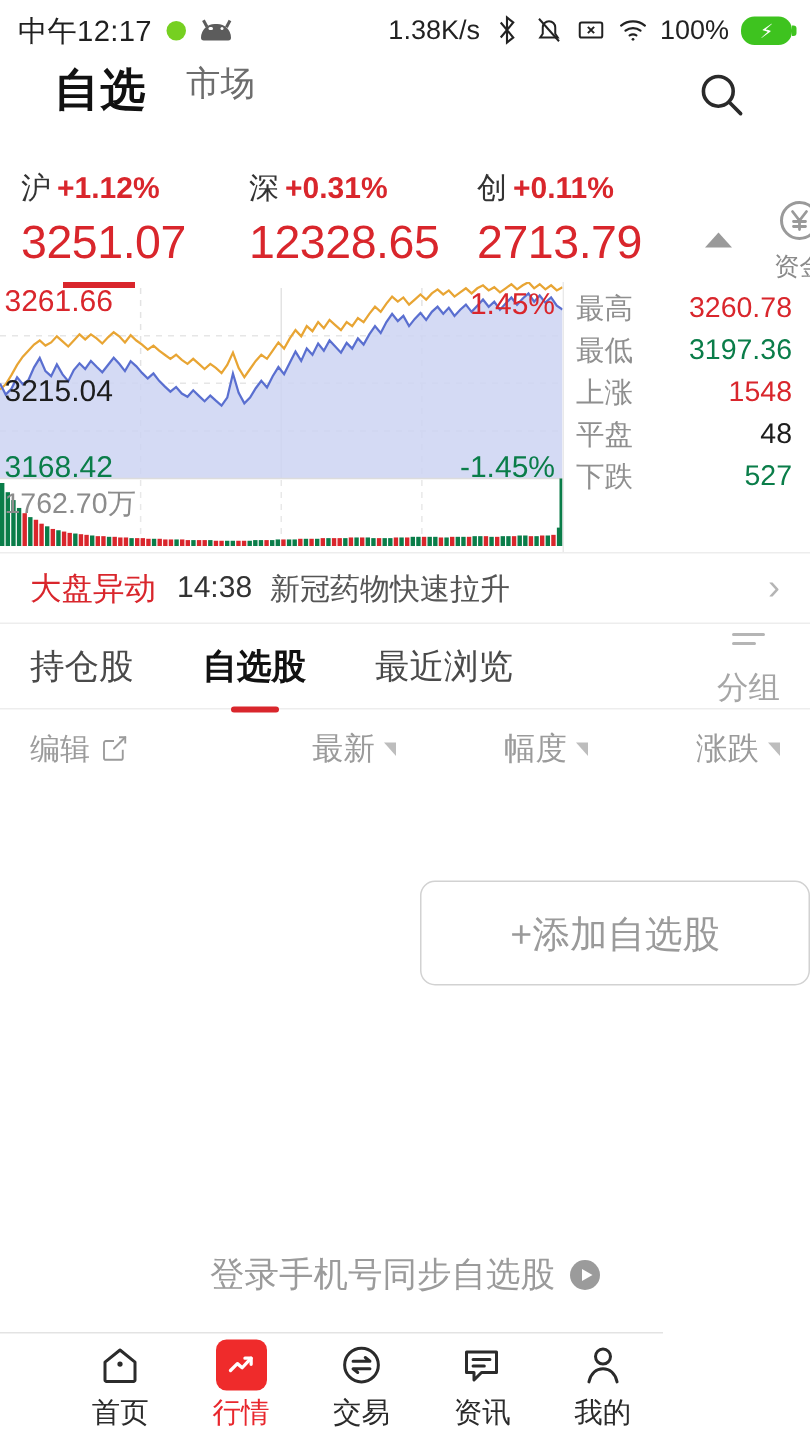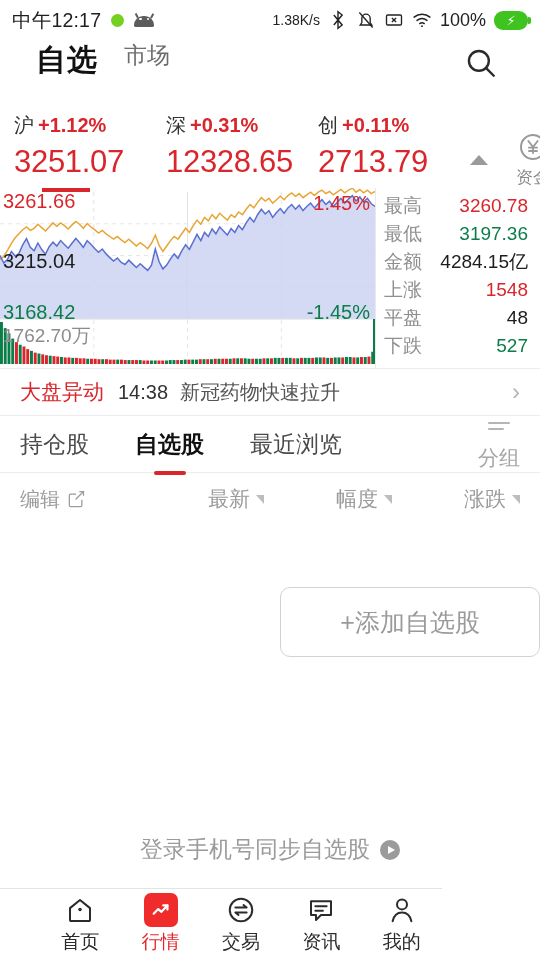--- a/index.html
+++ b/index.html
@@ -21,21 +21,21 @@
   .dot-green { width: 13px; height: 13px; border-radius: 50%; background: #76d021; display: inline-block; }
   .android-ico { width: 20px; height: 13px; position: relative; }
   .android-ico .body { position: absolute; left: 0; bottom: 0; width: 20px; height: 11px;
     background: #5c5c5c; border-radius: 10px 10px 2px 2px; }
   .android-ico .eye { position: absolute; width: 2.5px; height: 2.5px; background: #fff; border-radius: 50%; top: 4px; }
   .android-ico .eye.l { left: 5px; } .android-ico .eye.r { right: 5px; }
   .android-ico .ant { position: absolute; width: 1.5px; height: 5px; background: #5c5c5c; top: -1px; transform-origin: bottom; }
   .android-ico .ant.l { left: 3px; transform: rotate(-28deg); }
   .android-ico .ant.r { right: 3px; transform: rotate(28deg); }
   .sb-right { margin-left: auto; display: flex; align-items: center; gap: 8px; }
-  .sb-net { font-size: 14px; color: #222; }
+  .sb-net { font-size: 18px; color: #222; }
   .ico-sm { width: 20px; height: 20px; display: block; }
   .sb-batt-text { font-size: 18px; color: #222; }
   .batt { width: 34px; height: 19px; border-radius: 9px; background: #3ec31f;
           position: relative; display: flex; align-items: center; justify-content: center; }
   .batt:after { content: ""; position: absolute; right: -3px; top: 6px; width: 3px; height: 7px;
           background: #3ec31f; border-radius: 0 2px 2px 0; }
   .batt .bolt { color: #fff; font-size: 13px; line-height: 1; }
 
   
   .appbar { height: 66px; display: flex; padding: 0 36px; }
@@ -350,24 +350,20 @@
     <div class="statcol">
       <div class="statrow">
         <span class="k">最高</span>
         <span class="v red">3260.78</span>
       </div>
       <div class="statrow">
         <span class="k">最低</span>
         <span class="v green">3197.36</span>
       </div>
       <div class="statrow">
-        <span class="k">金额</span>
-        <span class="v dark">4284.15亿</span>
-      </div>
-      <div class="statrow">
         <span class="k">上涨</span>
         <span class="v red">1548</span>
       </div>
       <div class="statrow">
         <span class="k">平盘</span>
         <span class="v dark">48</span>
       </div>
       <div class="statrow">
         <span class="k">下跌</span>
         <span class="v green">527</span>

